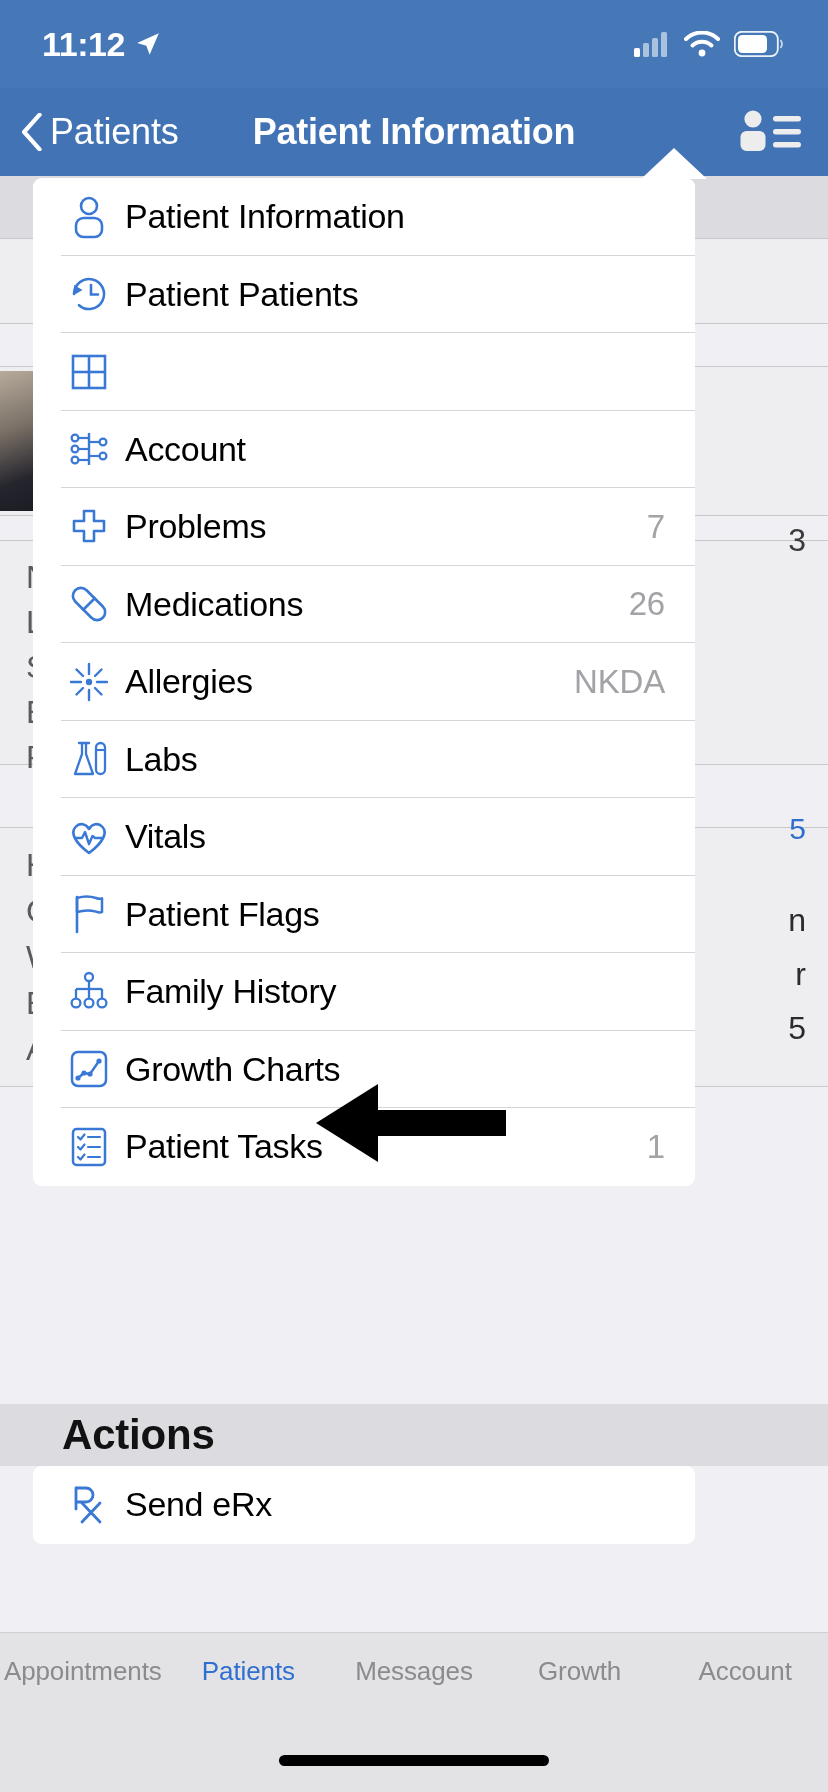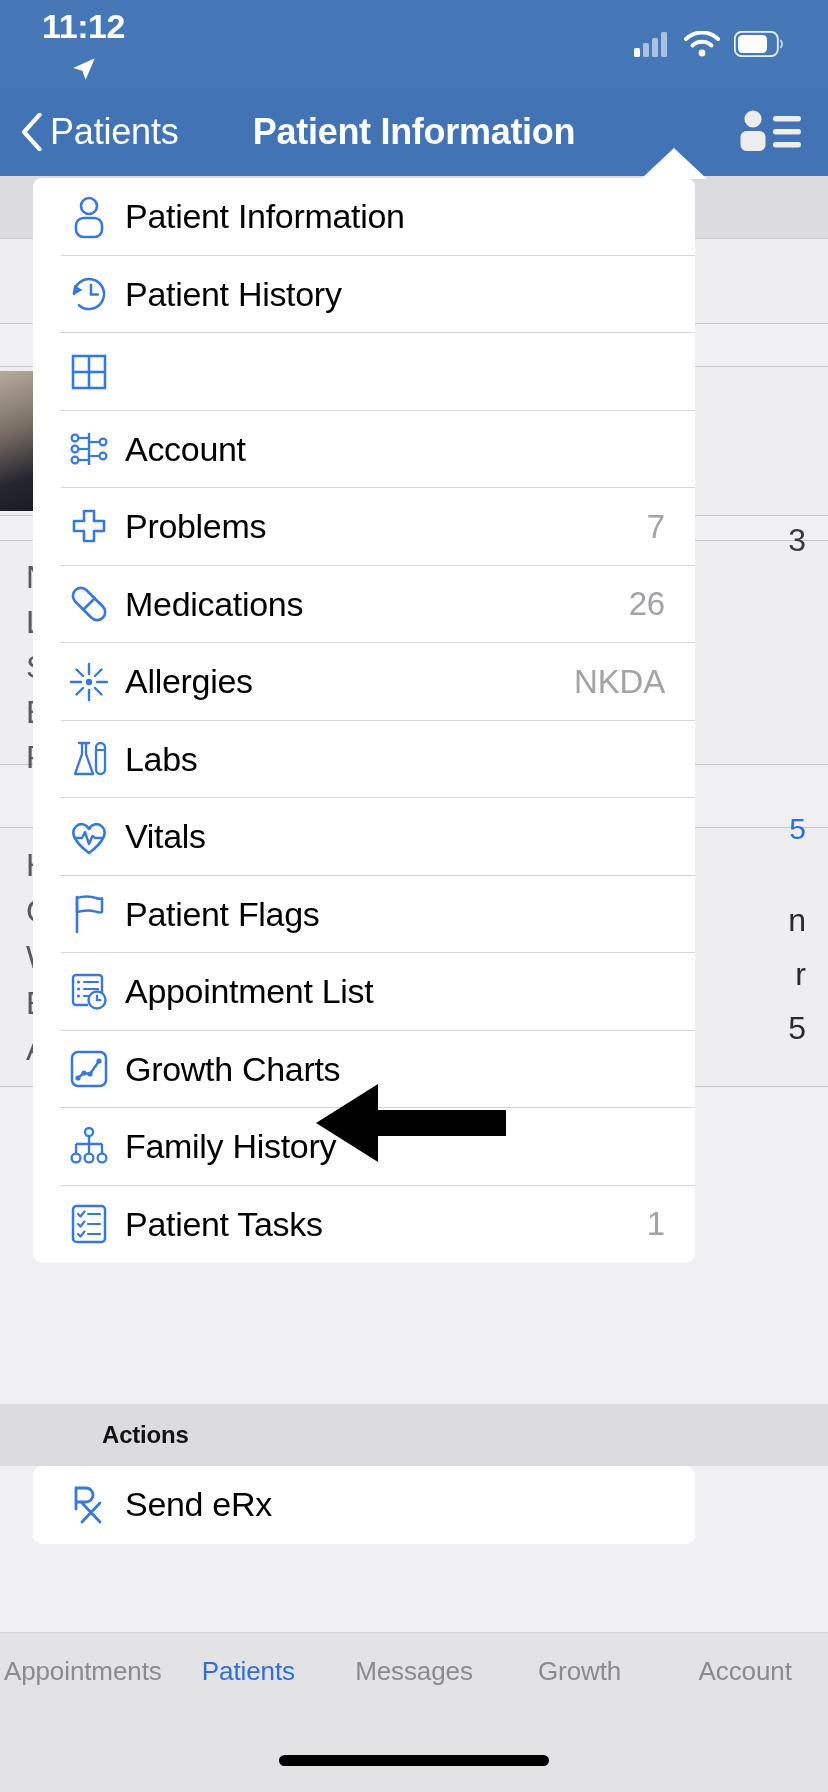--- a/index.html
+++ b/index.html
@@ -18,21 +18,21 @@
 
   
   #status-bar {
     position: absolute; top: 0; left: 0;
     width: 828px; height: 88px;
     background: #4678b8;
     display: flex; align-items: center;
     justify-content: space-between;
     padding: 0 44px 0 42px;
   }
-  #status-left { display: flex; align-items: center; gap: 10px; flex-direction: column; }
+  #status-left { display: flex; align-items: center; gap: 10px; }
   #clock {
     color: #fff; font-size: 34px; font-weight: 600;
     letter-spacing: -0.4px;
   }
   .loc-arrow { width: 26px; height: 26px; }
   #status-right { display: flex; align-items: center; gap: 14px; }
 
   
   #nav-bar {
     position: absolute; top: 88px; left: 0;
@@ -148,23 +148,22 @@
   #actions-head {
     position: absolute;
     top: 1404px; left: 0;
     width: 828px; height: 62px;
     background: #dcdce0;
     display: flex; align-items: center;
     padding-left: 62px;
     z-index: 21;
   }
   #actions-head span {
-    font-size: 24px; font-weight: bold; color: #121212;
+    font-size: 42px; font-weight: bold; color: #121212;
     letter-spacing: -0.2px;
-    margin-left: 40px;
   }
   #actions-card {
     position: absolute;
     top: 1466px; left: 33px;
     width: 662px;
     background: #ffffff;
     border-radius: 9px;
     z-index: 21;
     overflow: hidden;
   }
@@ -307,21 +306,21 @@
           <div class="sep"></div>
         </div>
         <div class="menu-row">
           <span class="menu-icon">
             <svg viewBox="0 0 44 44" width="44" height="44">
               <path d="M7 22 a15 15 0 1 1 5 11.2" fill="none" stroke="#3a78d6" stroke-width="2.6" stroke-linecap="round"></path>
               <path d="M7 13 L7 23 L15.5 18 Z" fill="#3a78d6"></path>
               <path d="M24 13 L24 22.5 L31 22.5" fill="none" stroke="#3a78d6" stroke-width="2.6" stroke-linecap="round"></path>
             </svg>
           </span>
-          <span class="menu-label">Patient History</span>
+          <span class="menu-label">Patient Patients</span>
           <div class="sep"></div>
         </div>
         <div class="menu-row">
           <span class="menu-icon">
             <svg viewBox="0 0 44 44" width="44" height="44">
               <rect x="6" y="6" width="32" height="32" fill="none" stroke="#3a78d6" stroke-width="2.6"></rect>
               <line x1="22" y1="6" x2="22" y2="38" stroke="#3a78d6" stroke-width="2.6"></line>
               <line x1="6" y1="22" x2="38" y2="22" stroke="#3a78d6" stroke-width="2.6"></line>
             </svg>
           </span>
@@ -415,73 +414,51 @@
               <line x1="10" y1="5" x2="10" y2="40" stroke="#3a78d6" stroke-width="2.6" stroke-linecap="round"></line>
               <path d="M10 6 Q 20 3 29 6 Q 33 7.4 35 6.4 L35 20 Q 33 21 29 19.6 Q 20 17 10 20 Z" fill="none" stroke="#3a78d6" stroke-width="2.5" stroke-linejoin="round"></path>
             </svg>
           </span>
           <span class="menu-label">Patient Flags</span>
           <div class="sep"></div>
         </div>
         <div class="menu-row">
           <span class="menu-icon">
             <svg viewBox="0 0 44 44" width="44" height="44">
-              <path d="M6 8 a3 3 0 0 1 3-3 h23 a3 3 0 0 1 3 3 v15" fill="none" stroke="#3a78d6" stroke-width="2.4"></path>
-              <path d="M6 8 v24 a3 3 0 0 0 3 3 h12" fill="none" stroke="#3a78d6" stroke-width="2.4"></path>
-              <g fill="#3a78d6">
-                <circle cx="11.5" cy="12" r="1.6"></circle>
-                <circle cx="11.5" cy="19" r="1.6"></circle>
-                <circle cx="11.5" cy="26" r="1.6"></circle>
-              </g>
-              <g stroke="#3a78d6" stroke-width="2.2" stroke-linecap="round">
-                <line x1="17" y1="12" x2="31" y2="12"></line>
-                <line x1="17" y1="19" x2="31" y2="19"></line>
-                <line x1="17" y1="26" x2="24" y2="26"></line>
-              </g>
-              <circle cx="30" cy="30" r="8.5" fill="#fff" stroke="#3a78d6" stroke-width="2.4"></circle>
-              <path d="M30 25.5 L30 30 L33.5 30" fill="none" stroke="#3a78d6" stroke-width="2.2" stroke-linecap="round"></path>
-            </svg>
-          </span>
-          <span class="menu-label">Appointment List</span>
-          <div class="sep"></div>
-        </div>
-        <div class="menu-row">
-          <span class="menu-icon">
-            <svg viewBox="0 0 44 44" width="44" height="44">
-              <rect x="5" y="5" width="34" height="34" rx="6" fill="none" stroke="#3a78d6" stroke-width="2.5"></rect>
-              <path d="M11 31 L17 26 L23 27 L32 14" fill="none" stroke="#3a78d6" stroke-width="2.4" stroke-linecap="round" stroke-linejoin="round"></path>
-              <circle cx="11" cy="31" r="2.6" fill="#3a78d6"></circle>
-              <circle cx="17" cy="26" r="2.6" fill="#3a78d6"></circle>
-              <circle cx="23" cy="27" r="2.6" fill="#3a78d6"></circle>
-              <circle cx="32" cy="14" r="2.6" fill="#3a78d6"></circle>
-            </svg>
-          </span>
-          <span class="menu-label">Growth Charts</span>
-          <div class="sep"></div>
-        </div>
-        <div class="menu-row">
-          <span class="menu-icon">
-            <svg viewBox="0 0 44 44" width="44" height="44">
               <circle cx="22" cy="7" r="4" fill="none" stroke="#3a78d6" stroke-width="2.3"></circle>
               <line x1="22" y1="11" x2="22" y2="19" stroke="#3a78d6" stroke-width="2.3"></line>
               <line x1="9" y1="19" x2="35" y2="19" stroke="#3a78d6" stroke-width="2.3"></line>
               <line x1="9" y1="19" x2="9" y2="28" stroke="#3a78d6" stroke-width="2.3"></line>
               <line x1="22" y1="19" x2="22" y2="28" stroke="#3a78d6" stroke-width="2.3"></line>
               <line x1="35" y1="19" x2="35" y2="28" stroke="#3a78d6" stroke-width="2.3"></line>
               <circle cx="9" cy="33" r="4.4" fill="none" stroke="#3a78d6" stroke-width="2.3"></circle>
               <circle cx="22" cy="33" r="4.4" fill="none" stroke="#3a78d6" stroke-width="2.3"></circle>
               <circle cx="35" cy="33" r="4.4" fill="none" stroke="#3a78d6" stroke-width="2.3"></circle>
             </svg>
           </span>
           <span class="menu-label">Family History</span>
           <div class="sep"></div>
         </div>
         <div class="menu-row">
           <span class="menu-icon">
             <svg viewBox="0 0 44 44" width="44" height="44">
+              <rect x="5" y="5" width="34" height="34" rx="6" fill="none" stroke="#3a78d6" stroke-width="2.5"></rect>
+              <path d="M11 31 L17 26 L23 27 L32 14" fill="none" stroke="#3a78d6" stroke-width="2.4" stroke-linecap="round" stroke-linejoin="round"></path>
+              <circle cx="11" cy="31" r="2.6" fill="#3a78d6"></circle>
+              <circle cx="17" cy="26" r="2.6" fill="#3a78d6"></circle>
+              <circle cx="23" cy="27" r="2.6" fill="#3a78d6"></circle>
+              <circle cx="32" cy="14" r="2.6" fill="#3a78d6"></circle>
+            </svg>
+          </span>
+          <span class="menu-label">Growth Charts</span>
+          <div class="sep"></div>
+        </div>
+        <div class="menu-row">
+          <span class="menu-icon">
+            <svg viewBox="0 0 44 44" width="44" height="44">
               <rect x="6" y="4" width="32" height="36" rx="3.5" fill="none" stroke="#3a78d6" stroke-width="2.5"></rect>
               <g stroke="#3a78d6" stroke-width="2.2" fill="none" stroke-linecap="round" stroke-linejoin="round">
                 <path d="M11 12 L13.5 14.5 L17.5 9.5"></path>
                 <path d="M11 22 L13.5 24.5 L17.5 19.5"></path>
                 <path d="M11 32 L13.5 34.5 L17.5 29.5"></path>
                 <line x1="21" y1="12" x2="33" y2="12"></line>
                 <line x1="21" y1="22" x2="33" y2="22"></line>
                 <line x1="21" y1="32" x2="33" y2="32"></line>
               </g>
             </svg>

